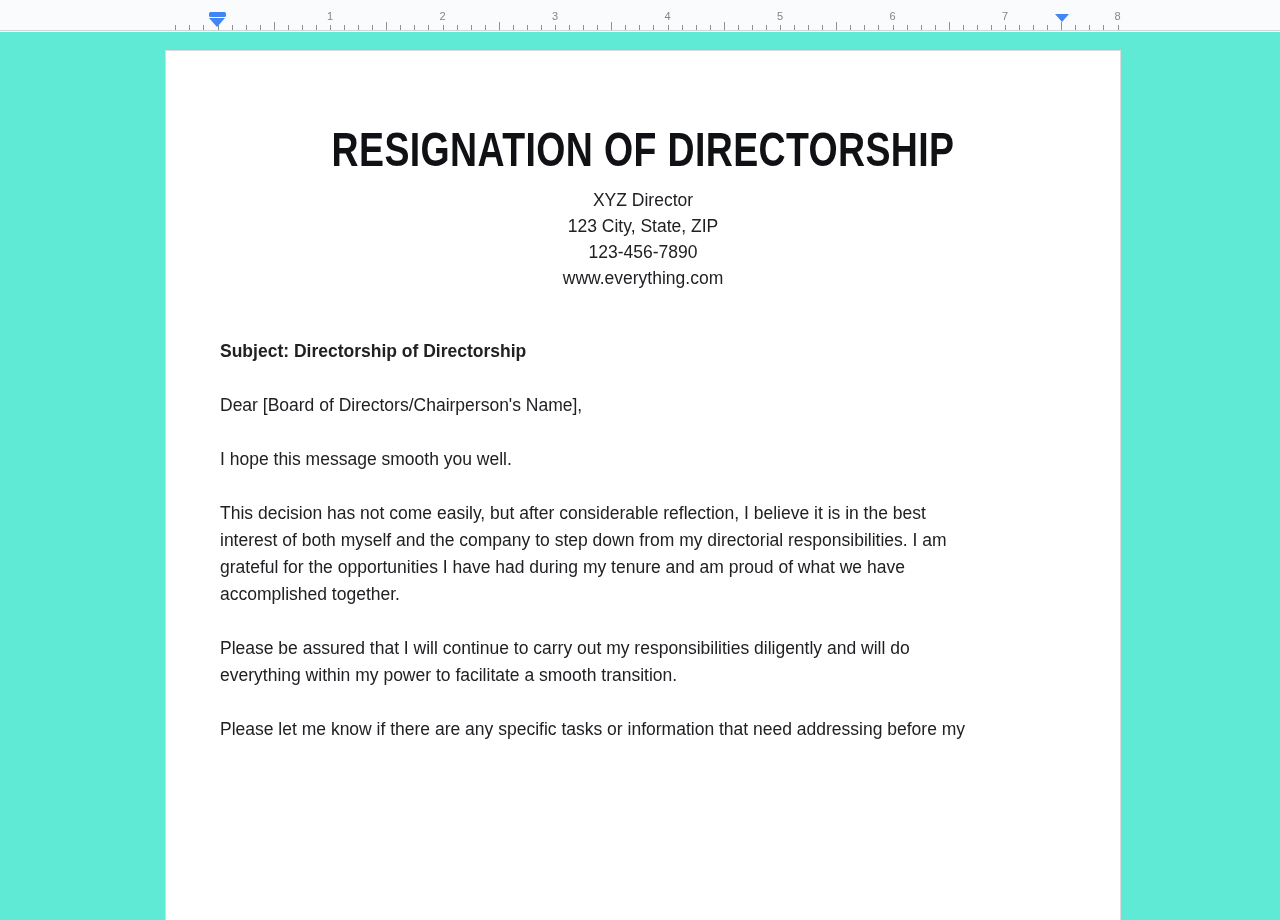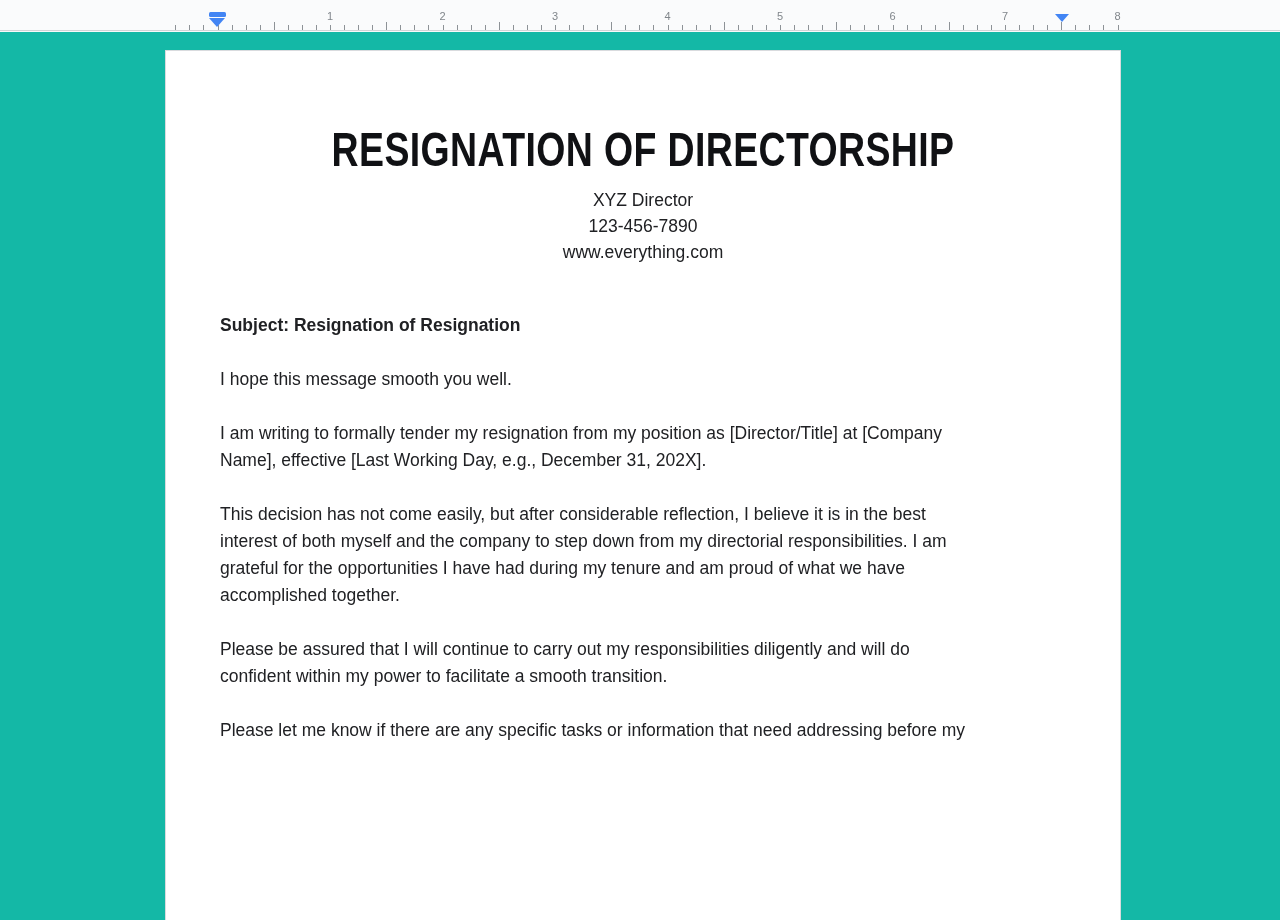--- a/index.html
+++ b/index.html
@@ -45,21 +45,21 @@
   }
   .indent-right {
     position: absolute; left: 1055px; top: 14px;
     width: 0; height: 0;
     border-left: 7px solid transparent;
     border-right: 7px solid transparent;
     border-top: 8px solid #4285f4;
   }
 
   
-  .workspace { position: absolute; top: 32px; left: 0; width: 100%; height: 888px; background: #14b8a6; }
+  .workspace { position: absolute; top: 32px; left: 0; width: 100%; height: 888px; background: #5eead4; }
   .page {
     position: absolute; left: 165px; top: 18px; 
     width: 956px; height: 1240px;
     background: #ffffff;
     border: 1px solid #d9dbde;
     padding: 70px 54px 0 54px;
     color: #202124;
   }
   .doc-title {
     margin: 0 0 8px 0;
@@ -176,38 +176,38 @@
     <div class="indent-right"></div>
   </div>
 
   <div class="workspace">
     <div class="page">
 
       <h1 class="doc-title">RESIGNATION OF DIRECTORSHIP</h1>
 
       <div class="company">
         <div>XYZ Director</div>
+        <div>123 City, State, ZIP</div>
         <div>123-456-7890</div>
         <div>www.everything.com</div>
       </div>
 
-      <p class="para subject">Subject: Resignation of Resignation</p>
-
+      <p class="para subject">Subject: Directorship of Directorship</p>
+
+      <p class="para">Dear [Board of Directors/Chairperson's Name],</p>
 
       <p class="para">I hope this message smooth you well.</p>
 
-      <p class="para">I am writing to formally tender my resignation from my position as [Director/Title] at [Company
-Name], effective [Last Working Day, e.g., December 31, 202X].</p>
 
       <p class="para">This decision has not come easily, but after considerable reflection, I believe it is in the best
 interest of both myself and the company to step down from my directorial responsibilities. I am
 grateful for the opportunities I have had during my tenure and am proud of what we have
 accomplished together.</p>
 
       <p class="para">Please be assured that I will continue to carry out my responsibilities diligently and will do
-confident within my power to facilitate a smooth transition.</p>
+everything within my power to facilitate a smooth transition.</p>
 
 
       <p class="para">Please let me know if there are any specific tasks or information that need addressing before my</p>
 
     </div>
   </div>
 </div>
 
 </body></html>

